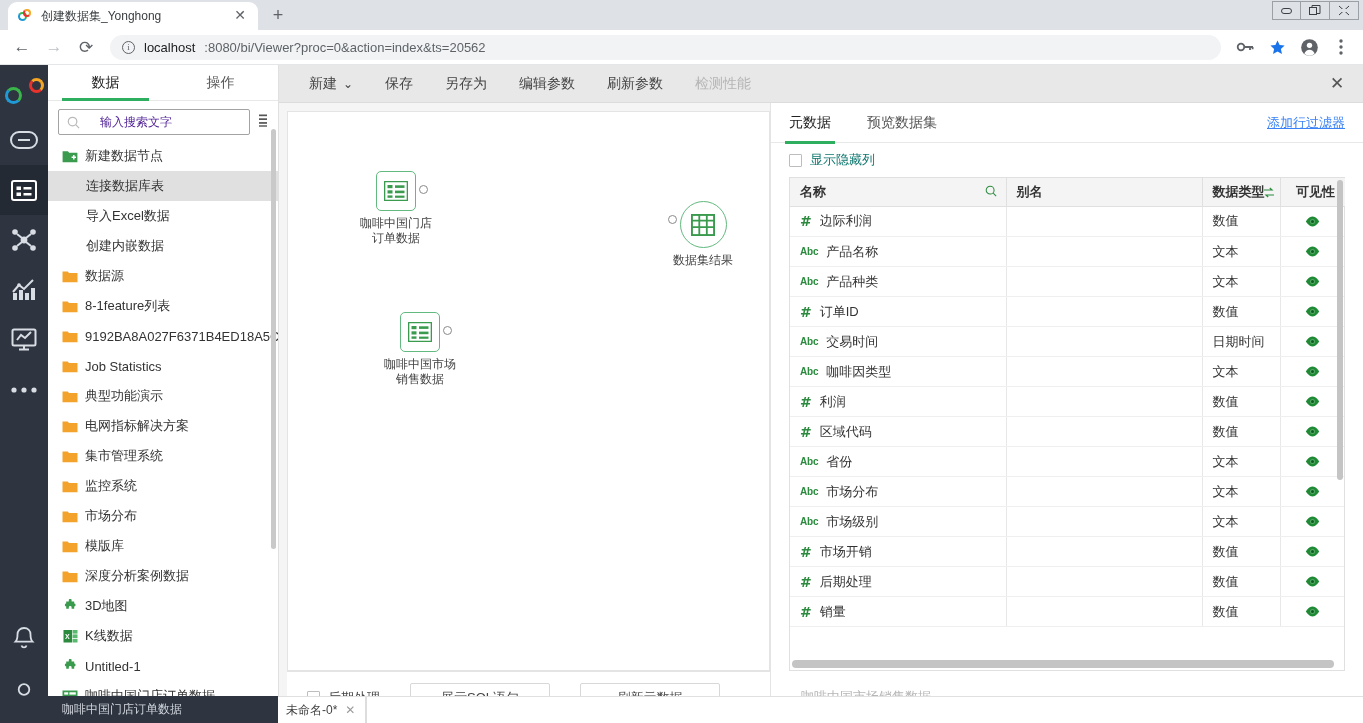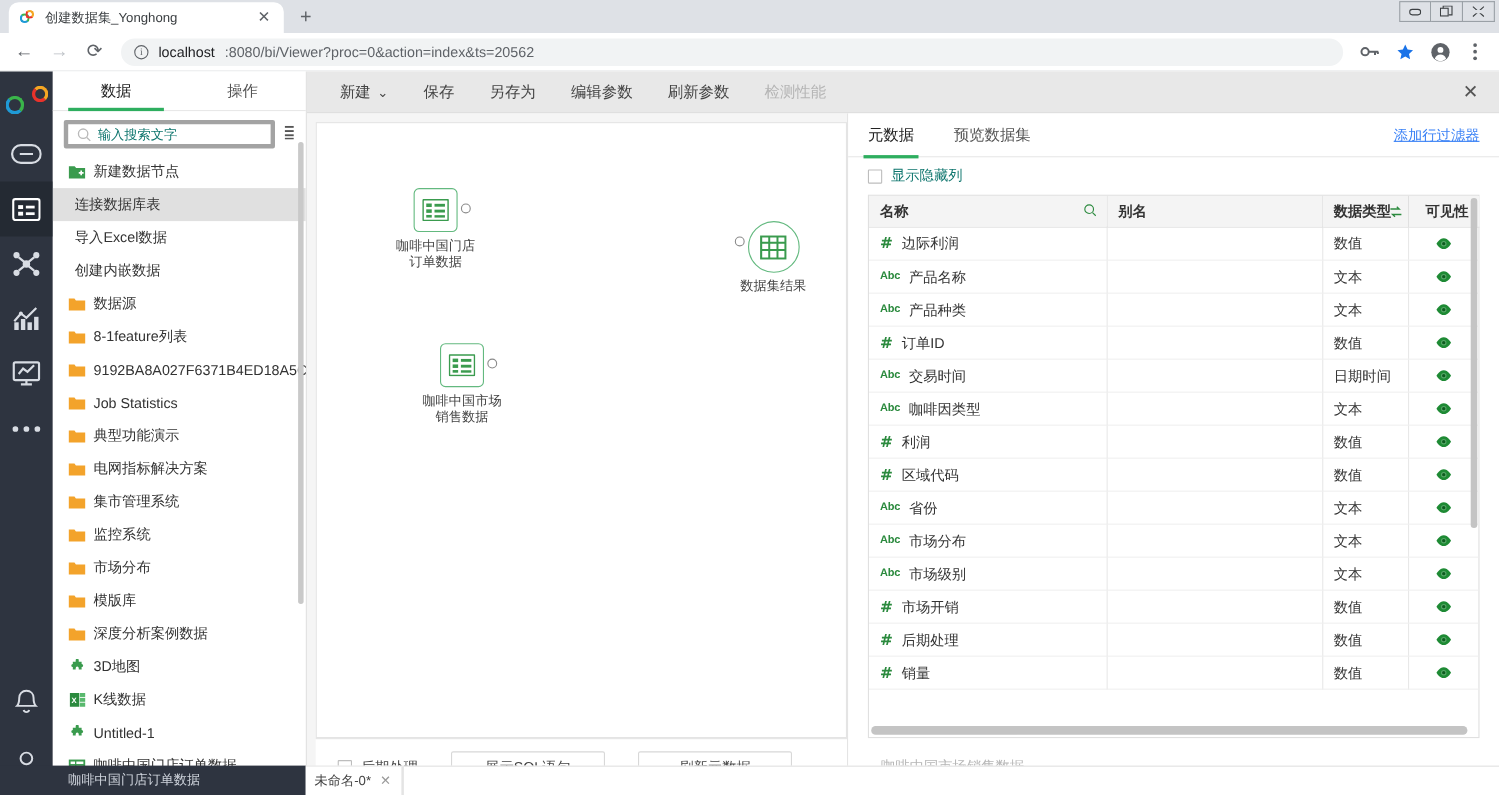--- a/index.html
+++ b/index.html
@@ -110,31 +110,31 @@
     flex: 1; display: flex; align-items: center; justify-content: center;
     font-size: 14px; color: #555; position: relative;
   }
   .tree-tab.active { color: #222; font-weight: 400; }
   .tree-tab.active::after {
     content: ""; position: absolute; left: 14px; right: 14px; bottom: -1px;
     height: 3px; background: #2eae5f;
   }
   .search-row { display: flex; align-items: center; padding: 8px 8px 6px 10px; gap: 6px; }
   .search-box {
-    flex: 1; height: 26px; border: 4px solid #a3a3a3; border-radius: 2px;
-    display: flex; align-items: center; gap: 6px; padding: 0 8px;
-    font-size: 12px; color: #0f766e; background: #fff;
+    flex: 1; height: 26px; border: 1px solid #a3a3a3; border-radius: 2px;
+    display: flex; align-items: center; gap: 20px; padding: 0 8px;
+    font-size: 12px; color: #4c1d95; background: #fff;
   }
   .search-menu { width: 14px; text-align: center; color: #555; font-size: 13px; letter-spacing: 0; }
   .tree-list { flex: 1; overflow: hidden; position: relative; padding-bottom: 8px; }
   .tree-row {
     height: 30px; display: flex; align-items: center; gap: 7px;
     padding-left: 14px; font-size: 13px; color: #333; white-space: nowrap;
   }
-  .tree-row.child { padding-left: 20px; }
+  .tree-row.child { padding-left: 38px; }
   .tree-row.sel { background: #e0e0e0; }
   .ico { width: 16px; height: 16px; flex: 0 0 16px; display: flex; align-items: center; justify-content: center; }
   .tree-vscroll {
     position: absolute; right: 2px; top: 64px; width: 5px; height: 420px;
     background: #c9c9c9; border-radius: 3px;
   }
   .tree-hscroll {
     position: absolute; left: 8px; right: 18px; bottom: 3px; height: 6px;
     background: #bdbdbd; border-radius: 3px;
   }

